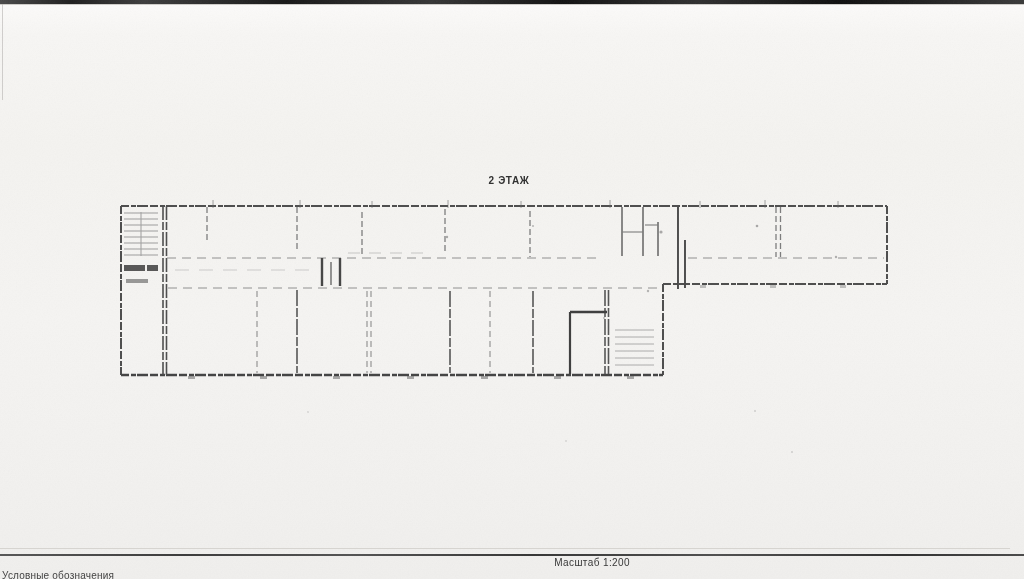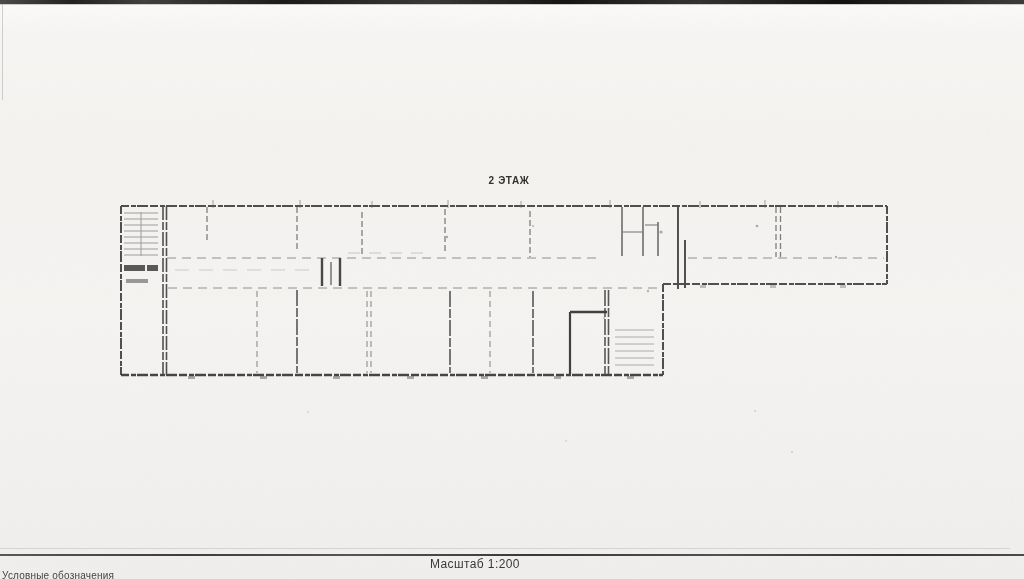--- a/index.html
+++ b/index.html
@@ -32,22 +32,22 @@
   }
   .footer-rule-faint{
     position:absolute;left:0;top:548px;width:1010px;height:1px;background:#d6d4d0;
   }
   .footer-rule{
     position:absolute;left:0;top:554px;width:1024px;height:2px;
     background:linear-gradient(90deg,#585858 0%,#3d3d3d 18%,#555 34%,#383838 52%,#515151 70%,#333 88%,#4c4c4c 100%);
     filter:blur(.2px);
   }
   .scale-label{
-    position:absolute;left:430px;top:557px;width:200px;text-align:left;
-    font-size:12px;color:#383838;letter-spacing:.4px;filter:blur(.45px);
+    position:absolute;left:430px;top:557px;width:200px;text-align:right;
+    font-size:10px;color:#383838;letter-spacing:.4px;filter:blur(.45px);
   }
   .legend-label{
     position:absolute;left:2px;top:570px;width:200px;
     font-size:10px;color:#454545;letter-spacing:.2px;filter:blur(.6px);
   }
 </style>
 </head>
 <body>
 
 <div class="page">

